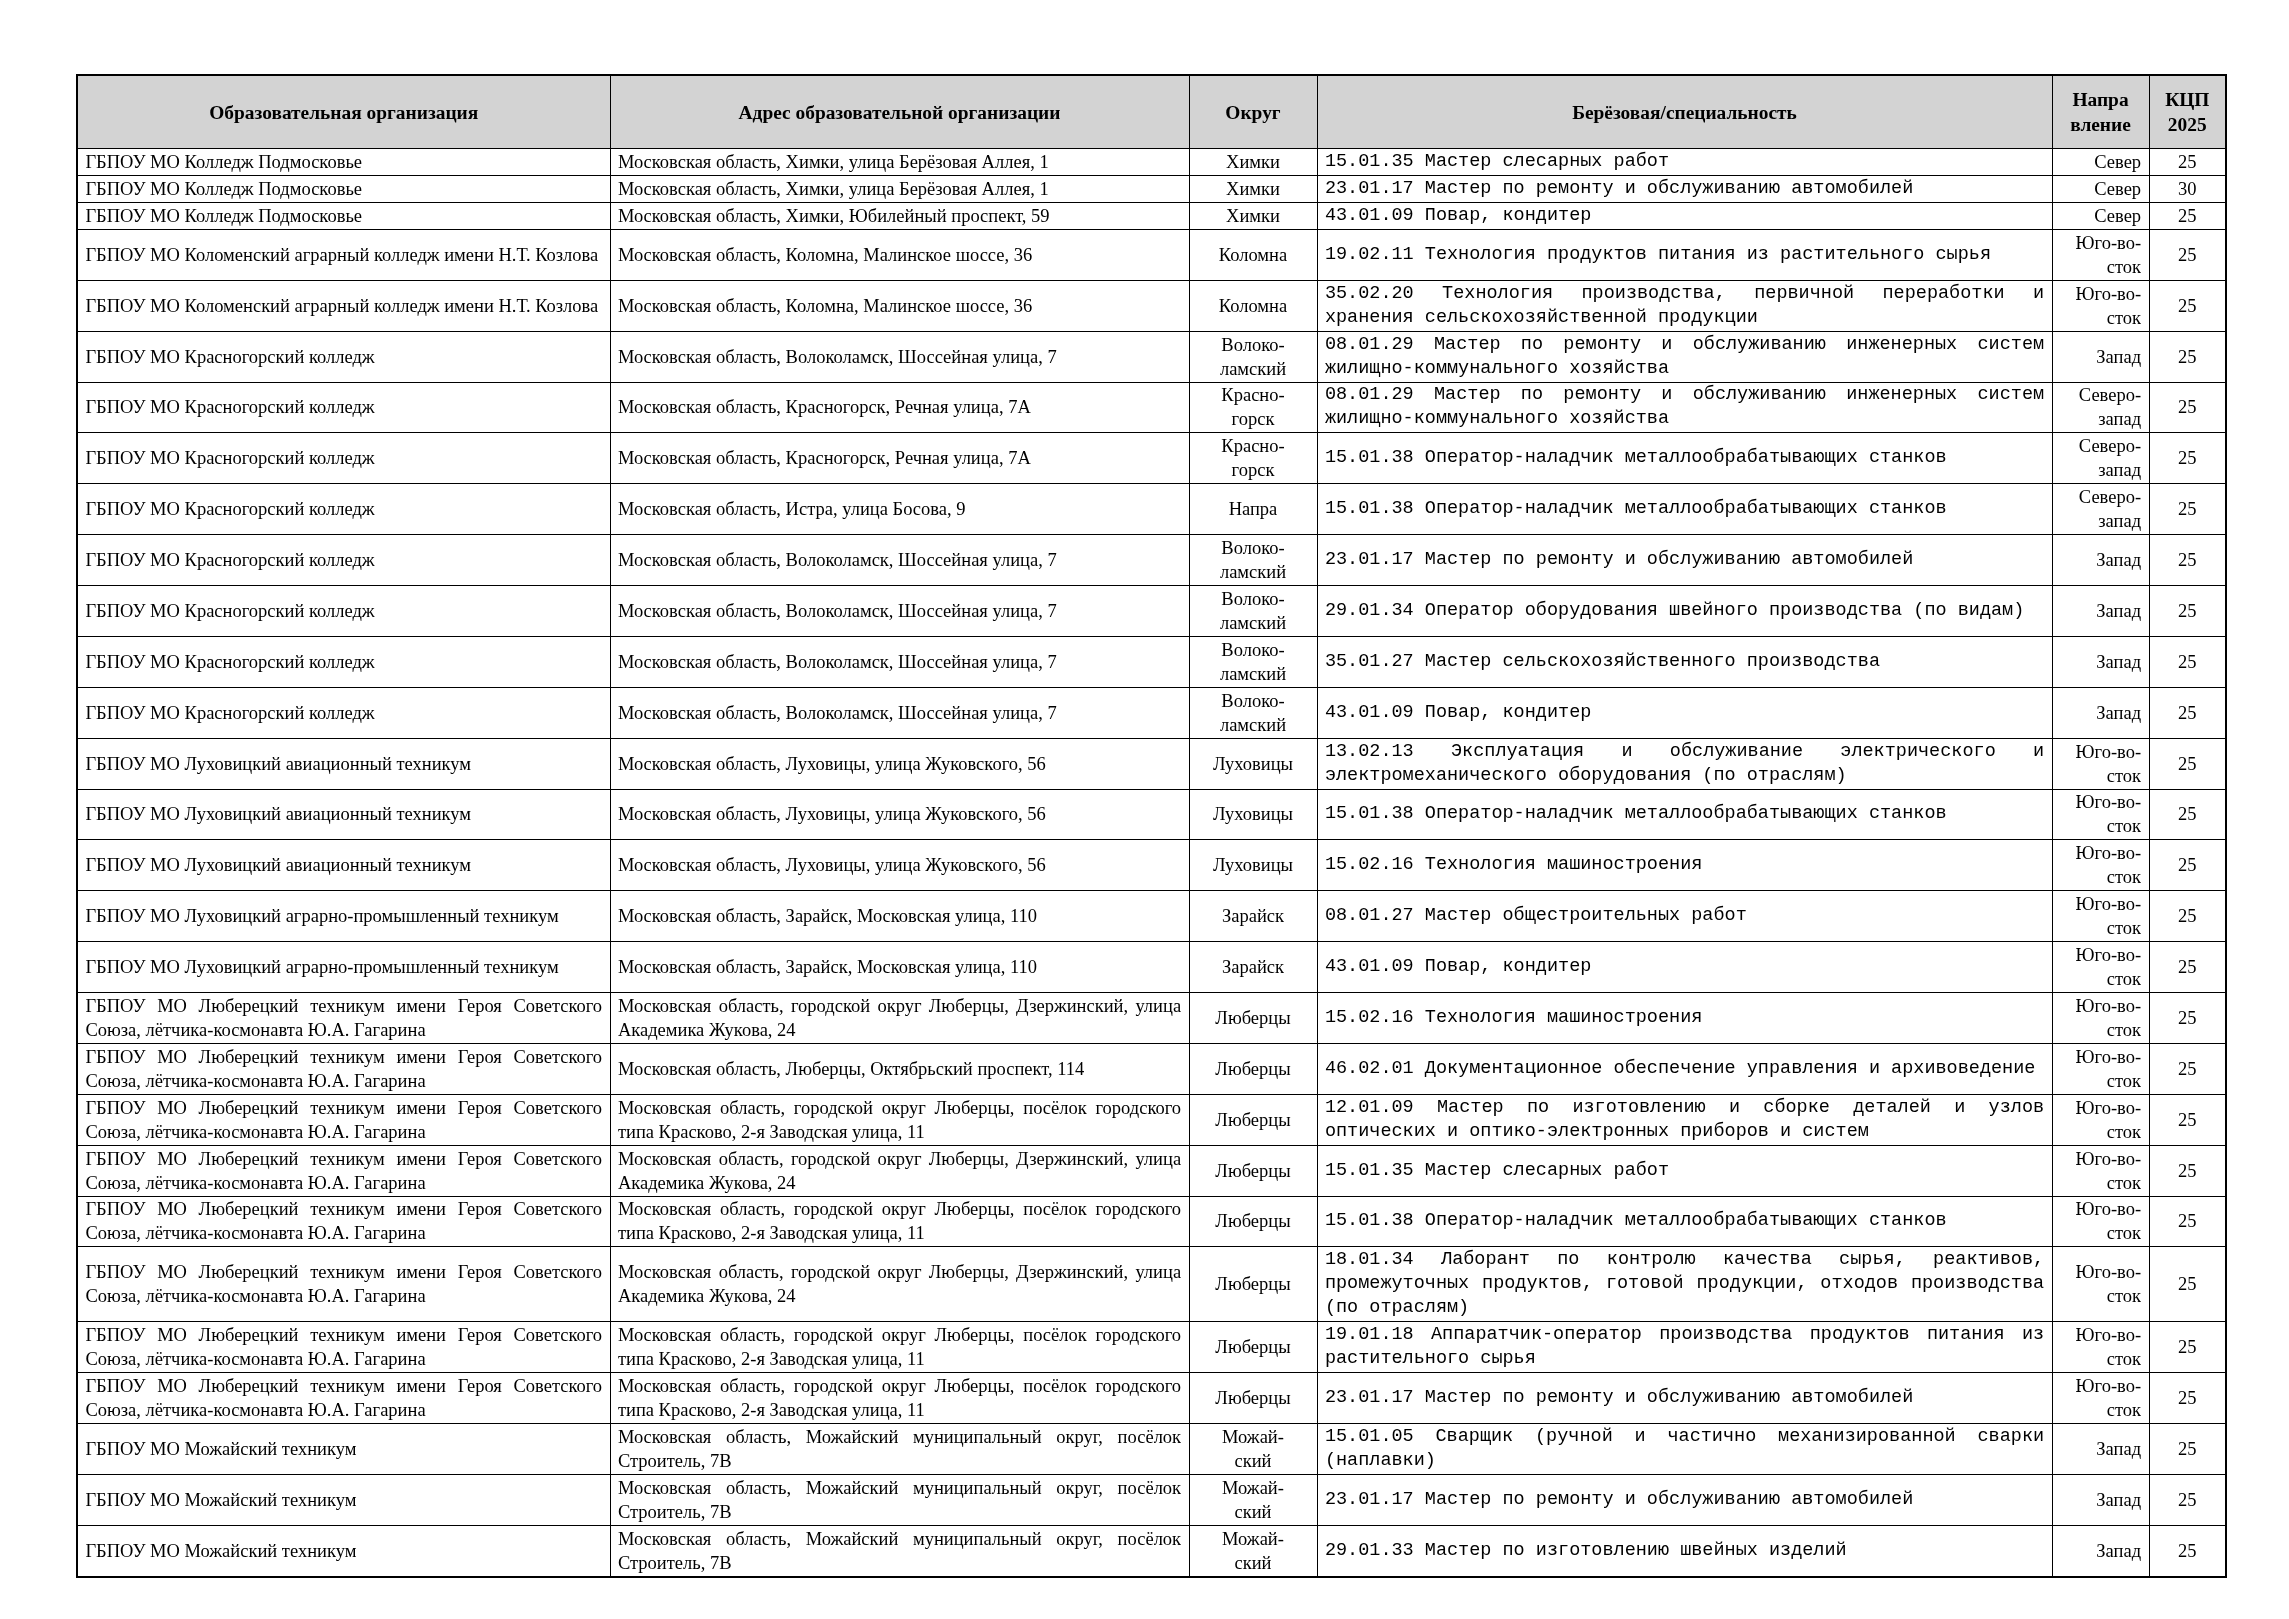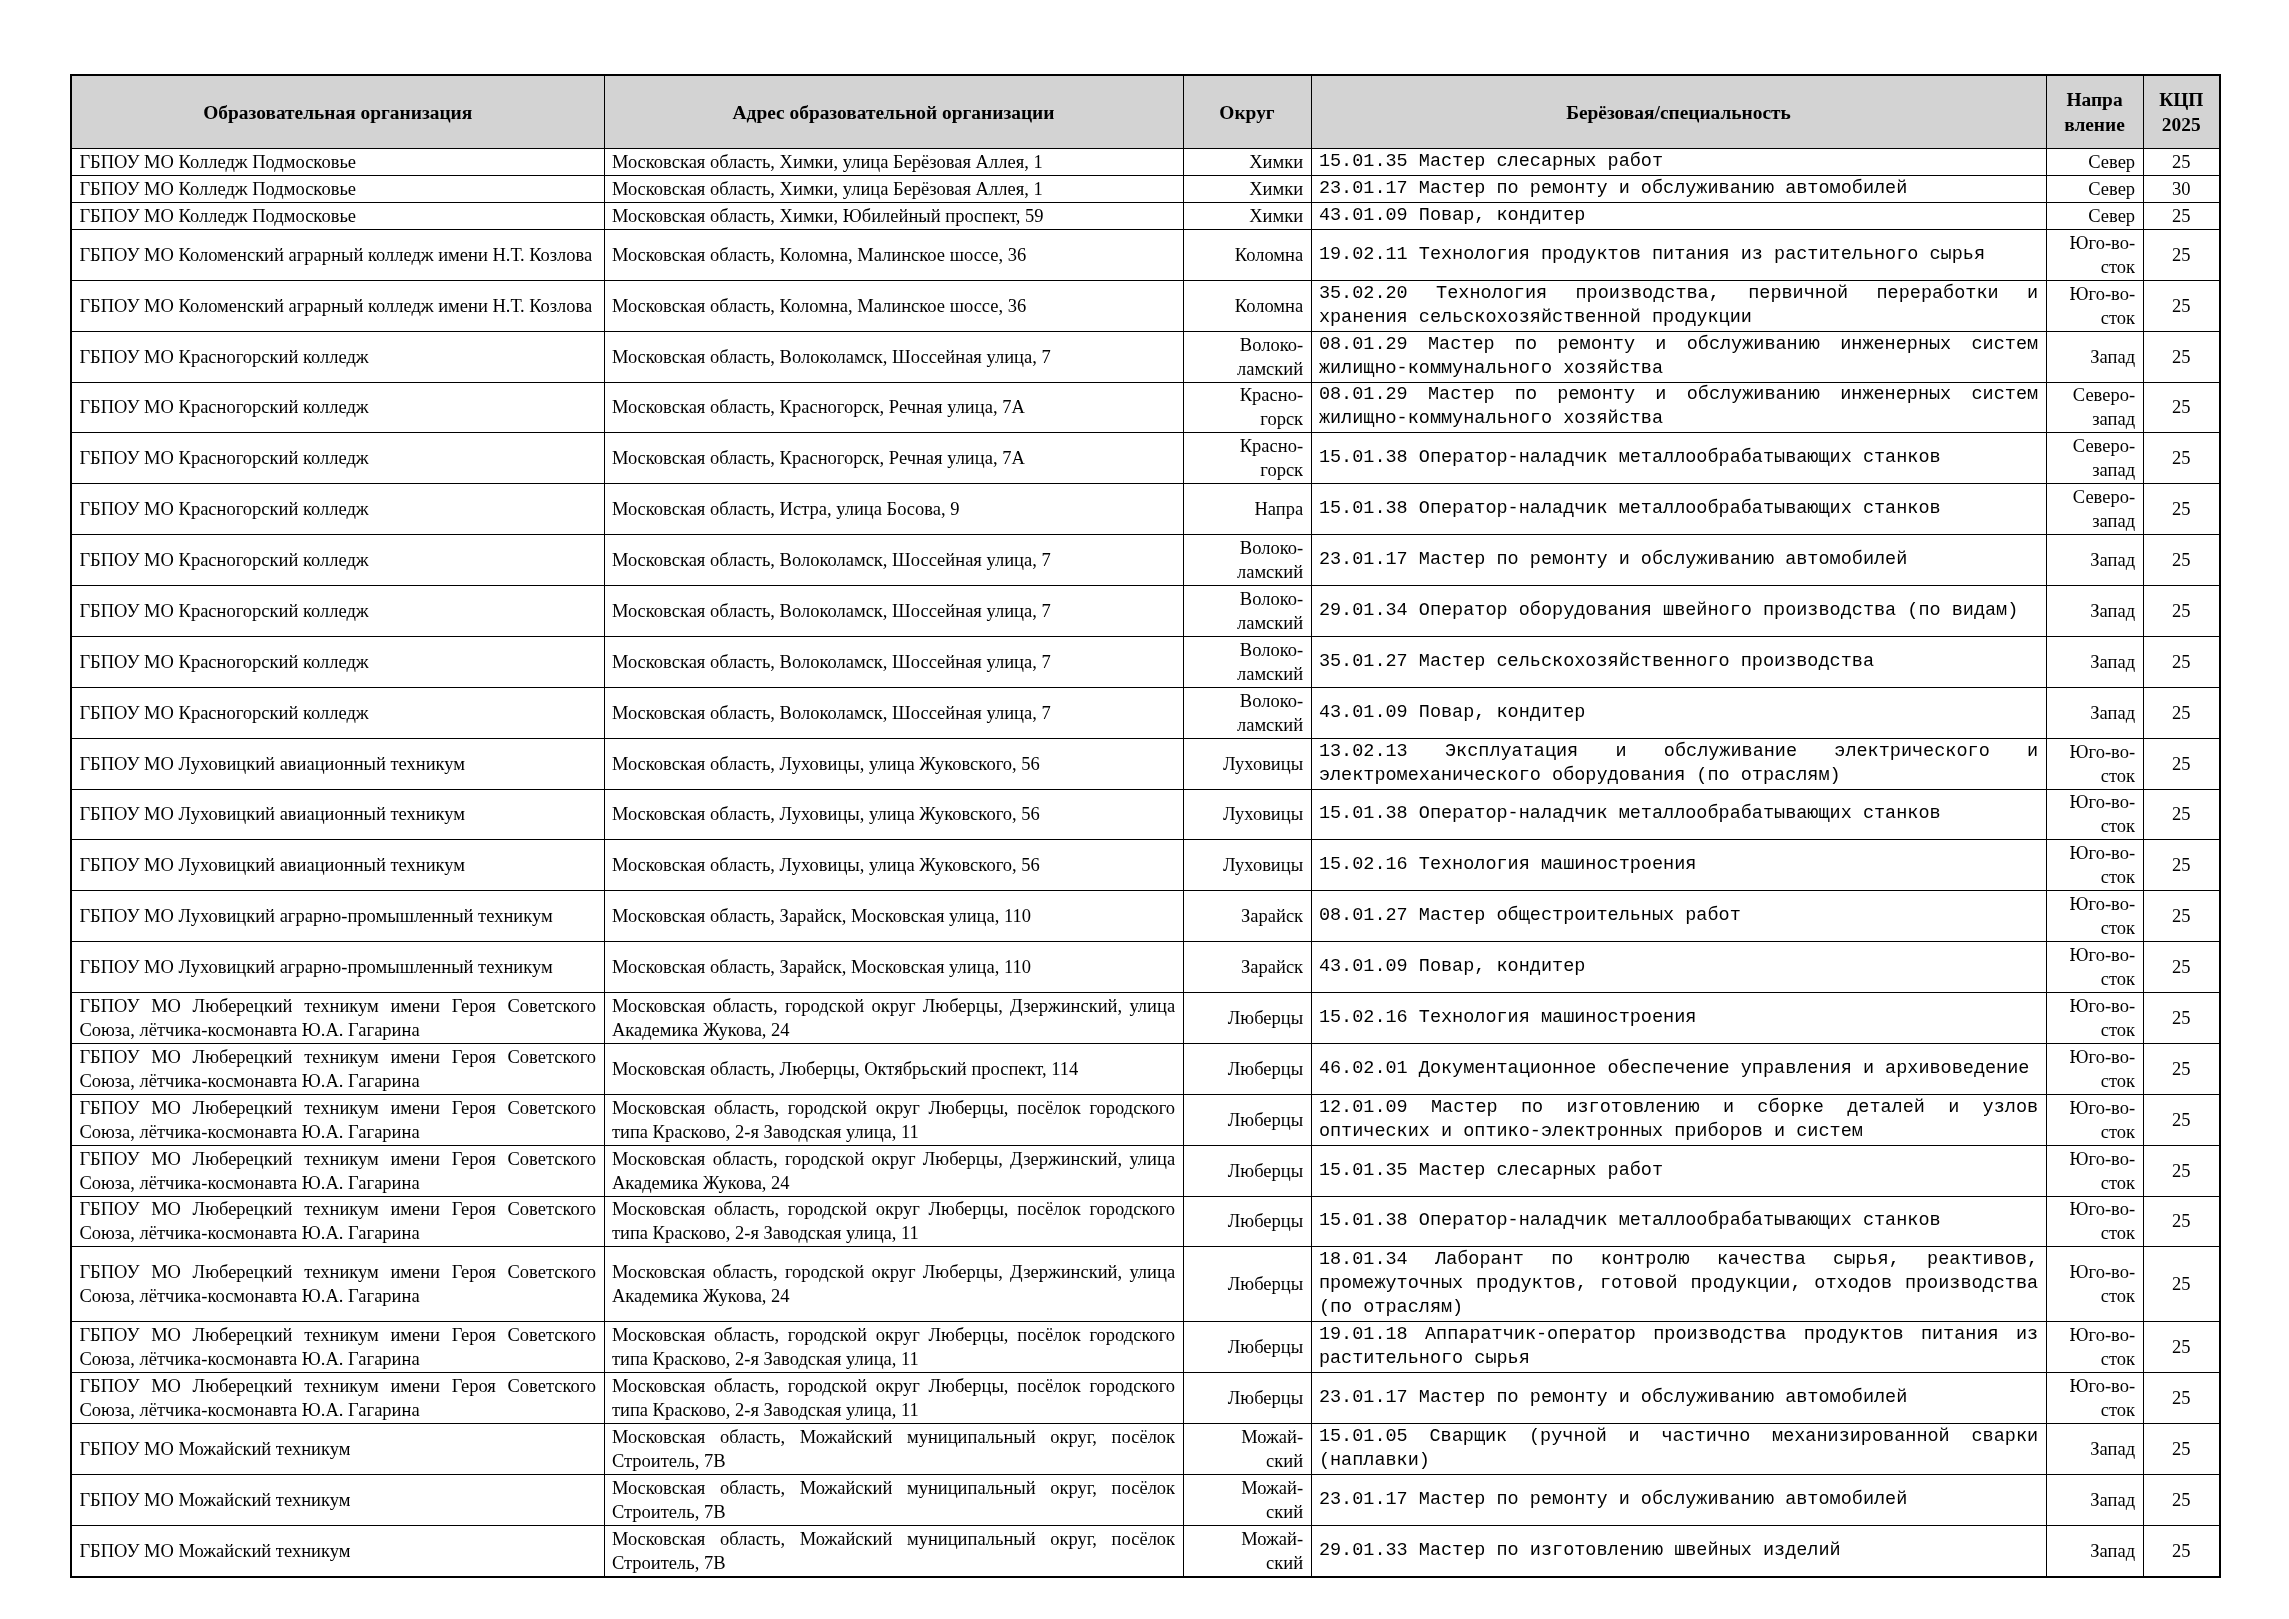--- a/index.html
+++ b/index.html
@@ -14,21 +14,21 @@
     overflow: hidden;
     color: #000;
     font-family: "Liberation Serif", "DejaVu Serif", serif;
   }
   .page {
     position: absolute;
     inset: 0;
   }
   table.kcp {
     position: absolute;
-    left: 70px;
+    left: 76px;
     top: 74px;
     width: 2148px;
     border-collapse: collapse;
     table-layout: fixed;
     border: 2.8px solid #000;
   }
   table.kcp th, table.kcp td {
     border: 1.8px solid #000;
     vertical-align: middle;
     word-wrap: break-word;
@@ -42,21 +42,21 @@
     padding: 11px 5.5px;
     white-space: pre-line;
   }
   table.kcp td {
     font-size: 18.5px;
     line-height: 1.3;
     padding: 0.9px 7.4px;
   }
   td.c0 { text-align: justify; }
   td.c1 { text-align: justify; }
-  td.c2 { text-align: right; white-space: pre-line; padding: 0.9px 2.8px; }
+  td.c2 { text-align: center; white-space: pre-line; padding: 0.9px 2.8px; }
   td.c3 { text-align: justify; font-family: Liberation Mono, monospace; }
   td.c4 { text-align: right; white-space: pre-line; padding: 0.9px 1.8px; }
   td.c5 { text-align: center; padding: 0.9px 1.8px; margin-top: 20px; }
 </style>
 </head>
 <body>
 
 <div class="page">
   <table class="kcp">
     <colgroup>

